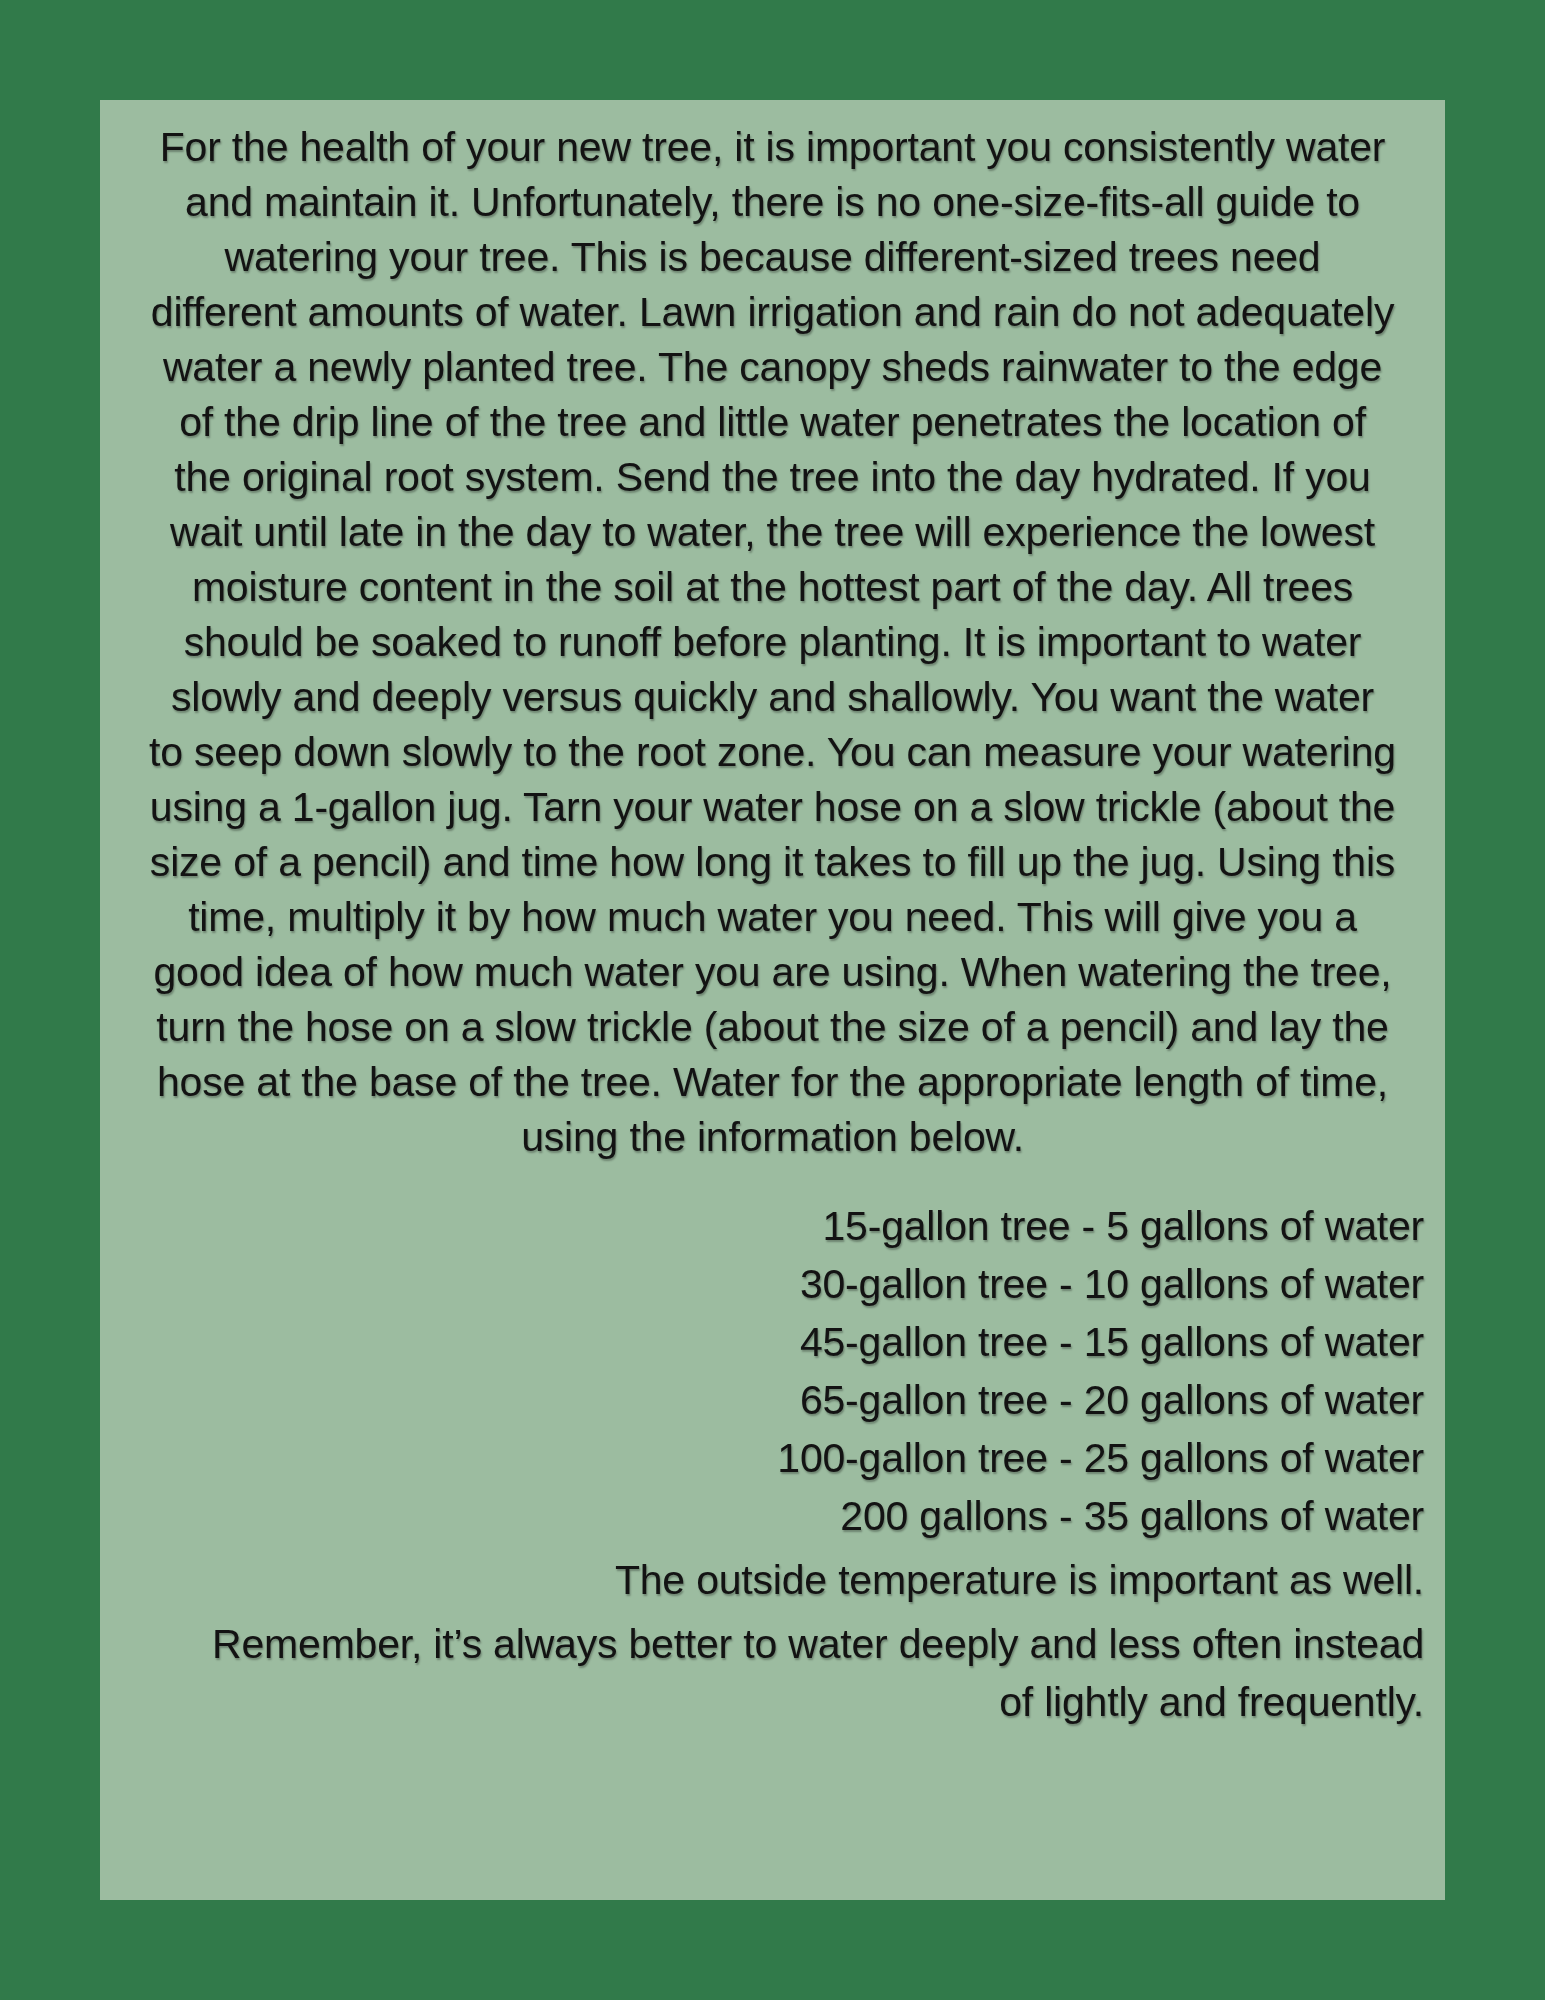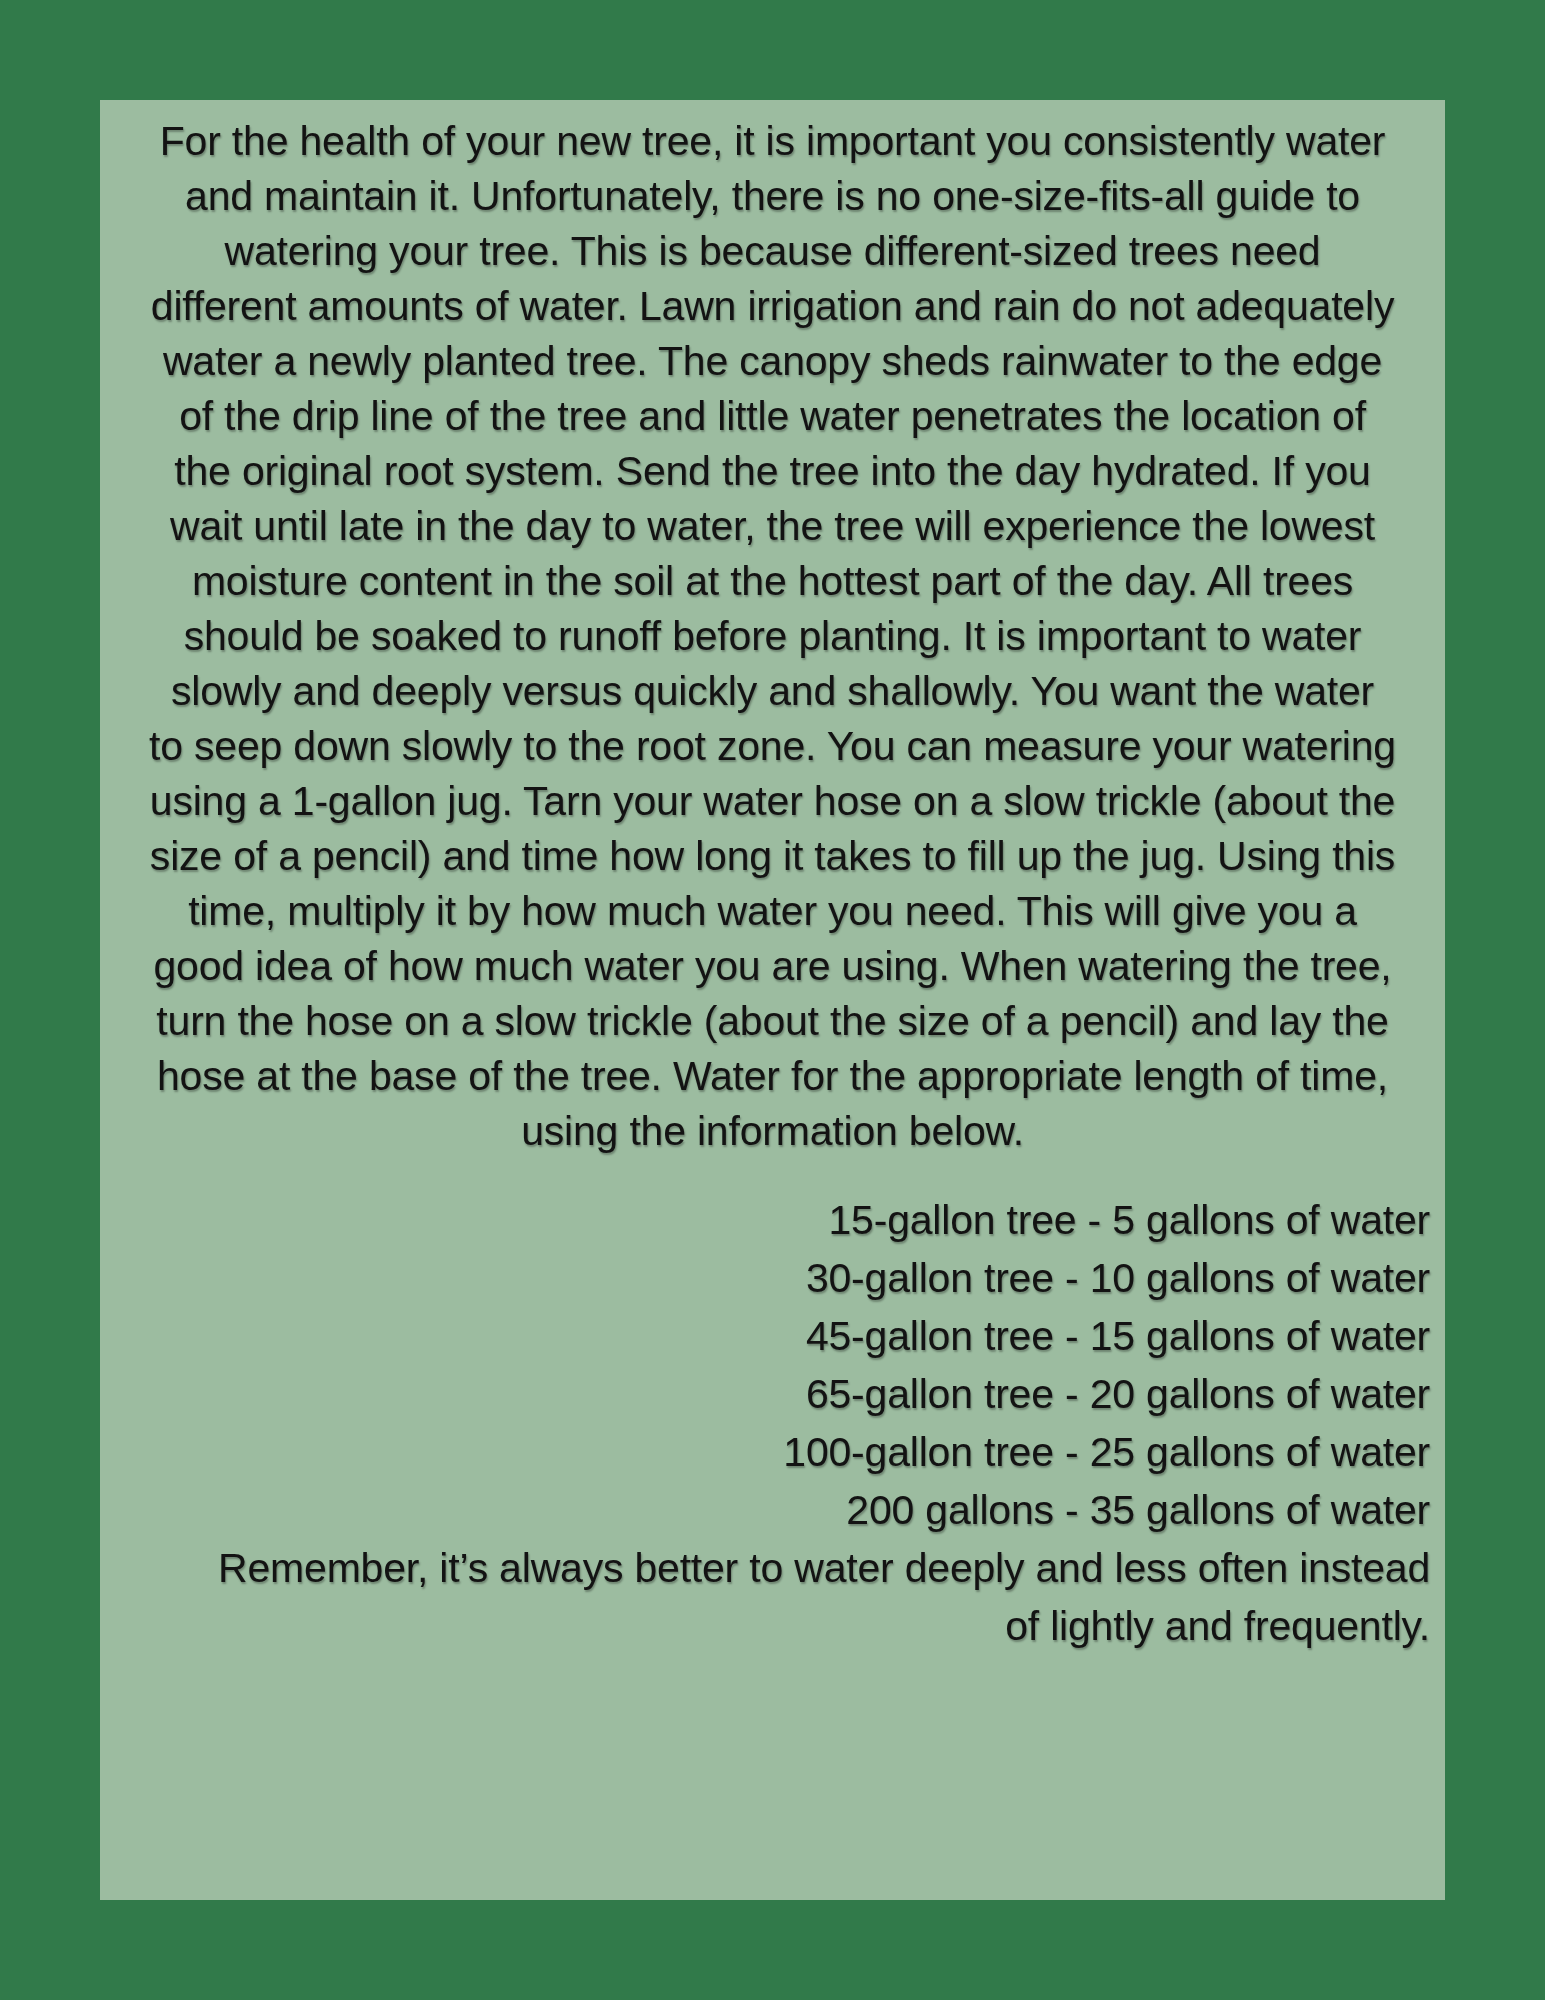--- a/index.html
+++ b/index.html
@@ -20,21 +20,21 @@
     top: 100px;
     width: 1345px;
     height: 1800px;
     background: var(--panel, #9cbca0);
     box-sizing: border-box;
     padding: 14px 15px 0 15px;
     text-align: center;
     color: var(--text, #131313);
   }
   .textblock {
-    margin: 0;
+    margin: 6px;
     white-space: pre-line;
     font-size: 41px;
     font-weight: 400;
     letter-spacing: -0.2px;
     text-shadow: 1px 2px 2px rgba(0, 0, 0, 0.3);
   }
   .intro {
     line-height: 55px;
     margin-bottom: 32px;
   }
@@ -67,17 +67,18 @@
 hose at the base of the tree. Water for the appropriate length of time,
 using the information below.</p>
 
   <p class="textblock guide">15-gallon tree - 5 gallons of water
 30-gallon tree - 10 gallons of water
 45-gallon tree - 15 gallons of water
 65-gallon tree - 20 gallons of water
 100-gallon tree - 25 gallons of water
 200 gallons - 35 gallons of water</p>
 
+  <p class="textblock guide">The outside temperature is important as well.</p>
 
 
   <p class="textblock guide">Remember, it’s always better to water deeply and less often instead
 of lightly and frequently.</p>
 </div>
 
 </body></html>

